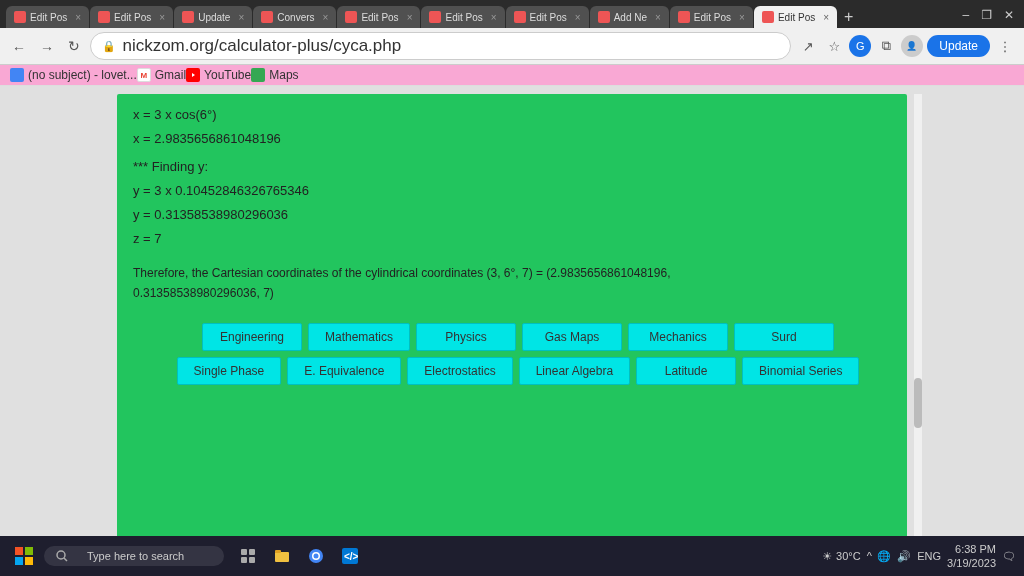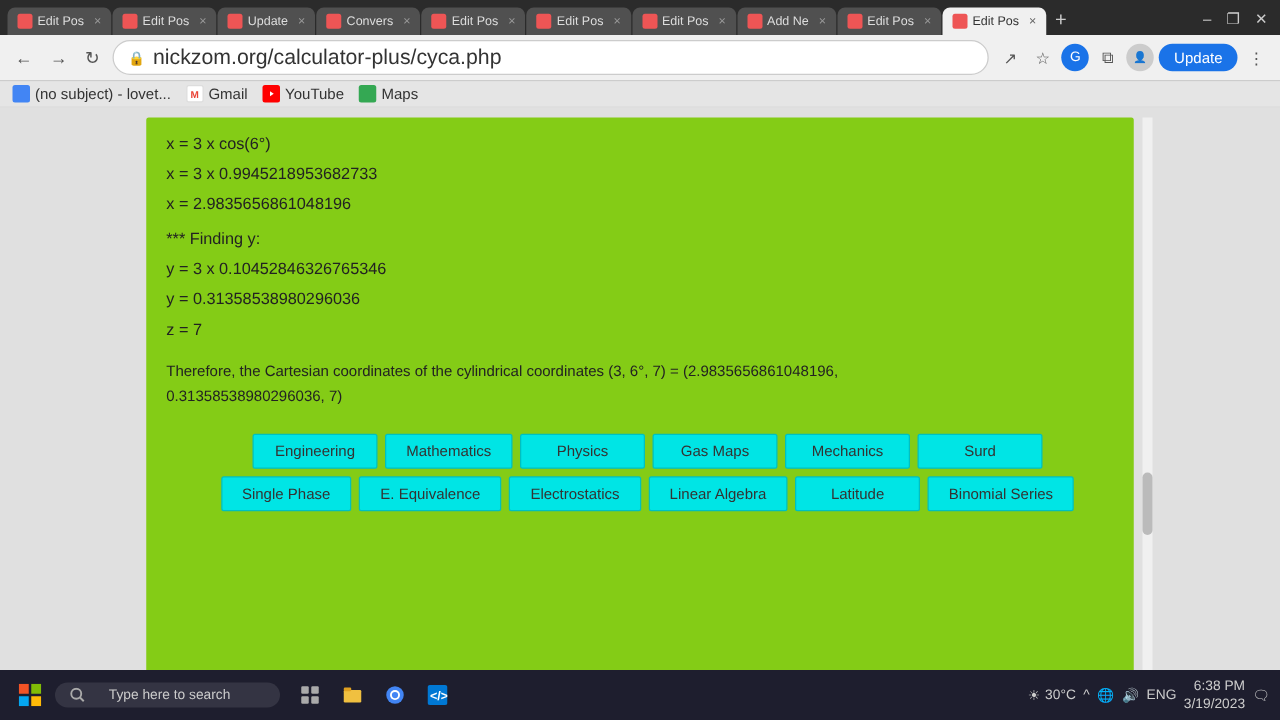--- a/index.html
+++ b/index.html
@@ -16,21 +16,21 @@
     .nav-bar { display: flex; align-items: center; background: #f0f0f0; padding: 4px 8px; gap: 6px; border-bottom: 1px solid #ccc; }
     .nav-btn { background: none; border: none; cursor: pointer; color: #555; font-size: 14px; padding: 2px 4px; }
     .nav-btn:disabled { color: #aaa; }
     .address-bar { flex: 1; background: white; border: 1px solid #ccc; border-radius: 16px; padding: 3px 12px; font-size: 12px; color: #333; display: flex; align-items: center; gap: 6px; }
     .address-lock { color: #555; font-size: 11px; }
     .address-text { flex: 1; font-size: 17px; color: #333; }
     .nav-actions { display: flex; align-items: center; gap: 4px; }
     .nav-action-btn { background: none; border: none; cursor: pointer; color: #555; font-size: 13px; width: 22px; height: 22px; display: flex; align-items: center; justify-content: center; }
     .update-btn { background: #1a73e8; color: white; border: none; border-radius: 14px; padding: 4px 12px; font-size: 12px; cursor: pointer; }
 
-    .bookmarks-bar { background: #e5e5e5; padding: 3px 10px; display: flex; align-items: center; gap: 12px; border-bottom: 1px solid #ddd; font-size: 12px; }
+    .bookmarks-bar { background: #f9a8d4; padding: 3px 10px; display: flex; align-items: center; border-bottom: 1px solid #ddd; font-size: 12px; }
     .bookmark-item { display: flex; align-items: center; gap: 4px; color: #333; cursor: pointer; }
     .bookmark-icon { width: 14px; height: 14px; border-radius: 2px; flex-shrink: 0; }
     .gmail-icon { background: #fff; border: 1px solid #ddd; display: flex; align-items: center; justify-content: center; font-size: 8px; font-weight: bold; color: #ea4335; }
     .youtube-icon { background: #ff0000; display: flex; align-items: center; justify-content: center; }
     .nosubject-icon { width: 14px; height: 14px; background: #4285f4; border-radius: 2px; }
     
     .calc-text { font-size: 13px; color: #222; line-height: 1.7; }
     .calc-text p { margin-bottom: 2px; }
     .button-row { display: flex; gap: 6px; justify-content: center; }
     .calc-btn { background: #00e5e5; border: 1px solid #00c0c0; color: #333; padding: 6px 16px; font-size: 12px; cursor: pointer; min-width: 100px; text-align: center; border-radius: 2px; }
@@ -40,21 +40,21 @@
     .taskbar-start { width: 32px; height: 32px; display: flex; align-items: center; justify-content: center; cursor: pointer; }
     .taskbar-search { background: rgba(255,255,255,0.1); border: none; border-radius: 16px; padding: 4px 12px; color: #ccc; font-size: 11px; width: 180px; display: flex; align-items: center; gap: 19px; cursor: pointer; }
     .taskbar-icons { display: flex; gap: 2px; margin-left: 4px; }
     .taskbar-icon { width: 32px; height: 32px; display: flex; align-items: center; justify-content: center; cursor: pointer; border-radius: 4px; }
     .taskbar-sys { margin-left: auto; display: flex; align-items: center; gap: 6px; color: #ccc; font-size: 11px; }
     .taskbar-time { text-align: right; line-height: 1.3; }
     .weather-info { display: flex; align-items: center; gap: 4px; color: #ccc; font-size: 11px; }
 
     .page-wrapper { display: flex; flex-direction: column; height: 576px; }
     .content-area { flex: 1; background: #e0e0e0; display: flex; justify-content: center; padding: 8px; overflow: hidden; position: relative; }
-    .card-wrapper { background: #84cc16; width: 790px; border-radius: 2px; padding: 10px 4px 8px 16px; overflow: hidden; position: relative; }
+    .card-wrapper { background: #22c55e; width: 790px; border-radius: 2px; padding: 10px 4px 8px 16px; overflow: hidden; position: relative; }
   </style>
 </head>
 <body>
 
 <div class="page-wrapper">
 
   <div class="tab-bar">
     <div class="tab">
       <div class="tab-icon" style="background:#e55;"></div>
       <span style="font-size:10px;">Edit Pos</span>
@@ -153,21 +153,20 @@
     <div class="bookmark-item">
       <div class="bookmark-icon" style="background:#34a853;border-radius:2px;"></div>
       <span>Maps</span>
     </div>
   </div>
 
   <div class="content-area">
     <div class="card-wrapper">
       <div class="calc-text">
         <p>x = 3 x cos(6°)</p>
-        <p>x = 3 x 0.9945218953682733</p>
         <p>x = 2.9835656861048196</p>
         <p style="margin-top:6px;">*** Finding y:</p>
         <p>y = 3 x 0.10452846326765346</p>
         <p>y = 0.31358538980296036</p>
         <p>z = 7</p>
         <p style="margin-top:12px;font-size:12px;">Therefore, the Cartesian coordinates of the cylindrical coordinates (3, 6°, 7) = (2.9835656861048196,<br>0.31358538980296036, 7)</p>
       </div>
 
       <div style="margin-top:20px;">
         <div class="button-row">

